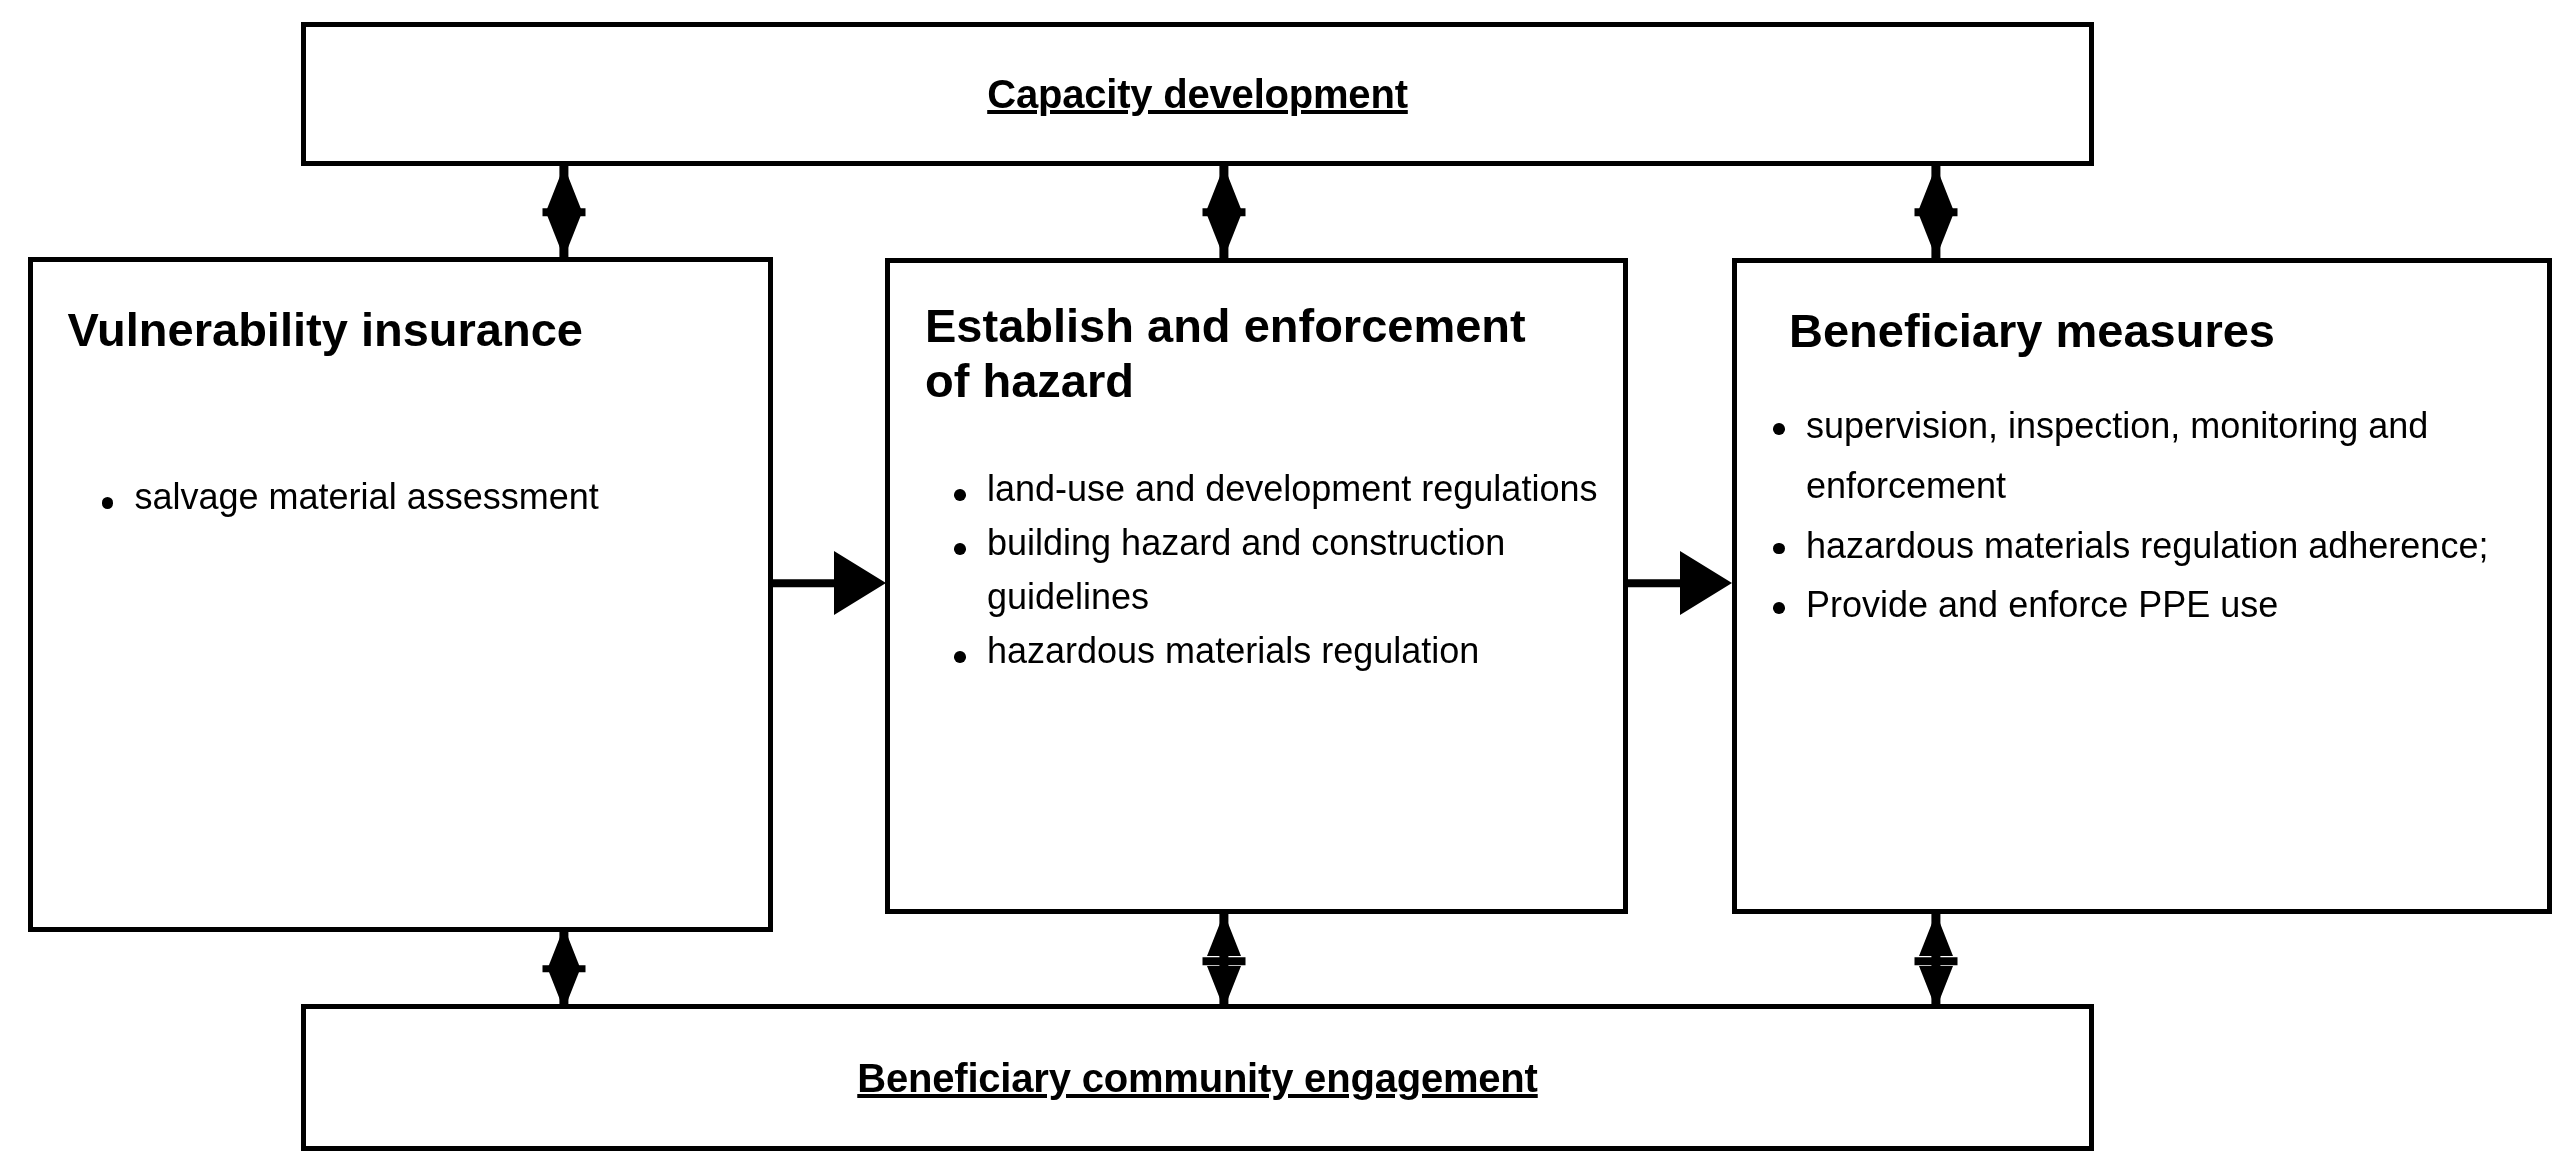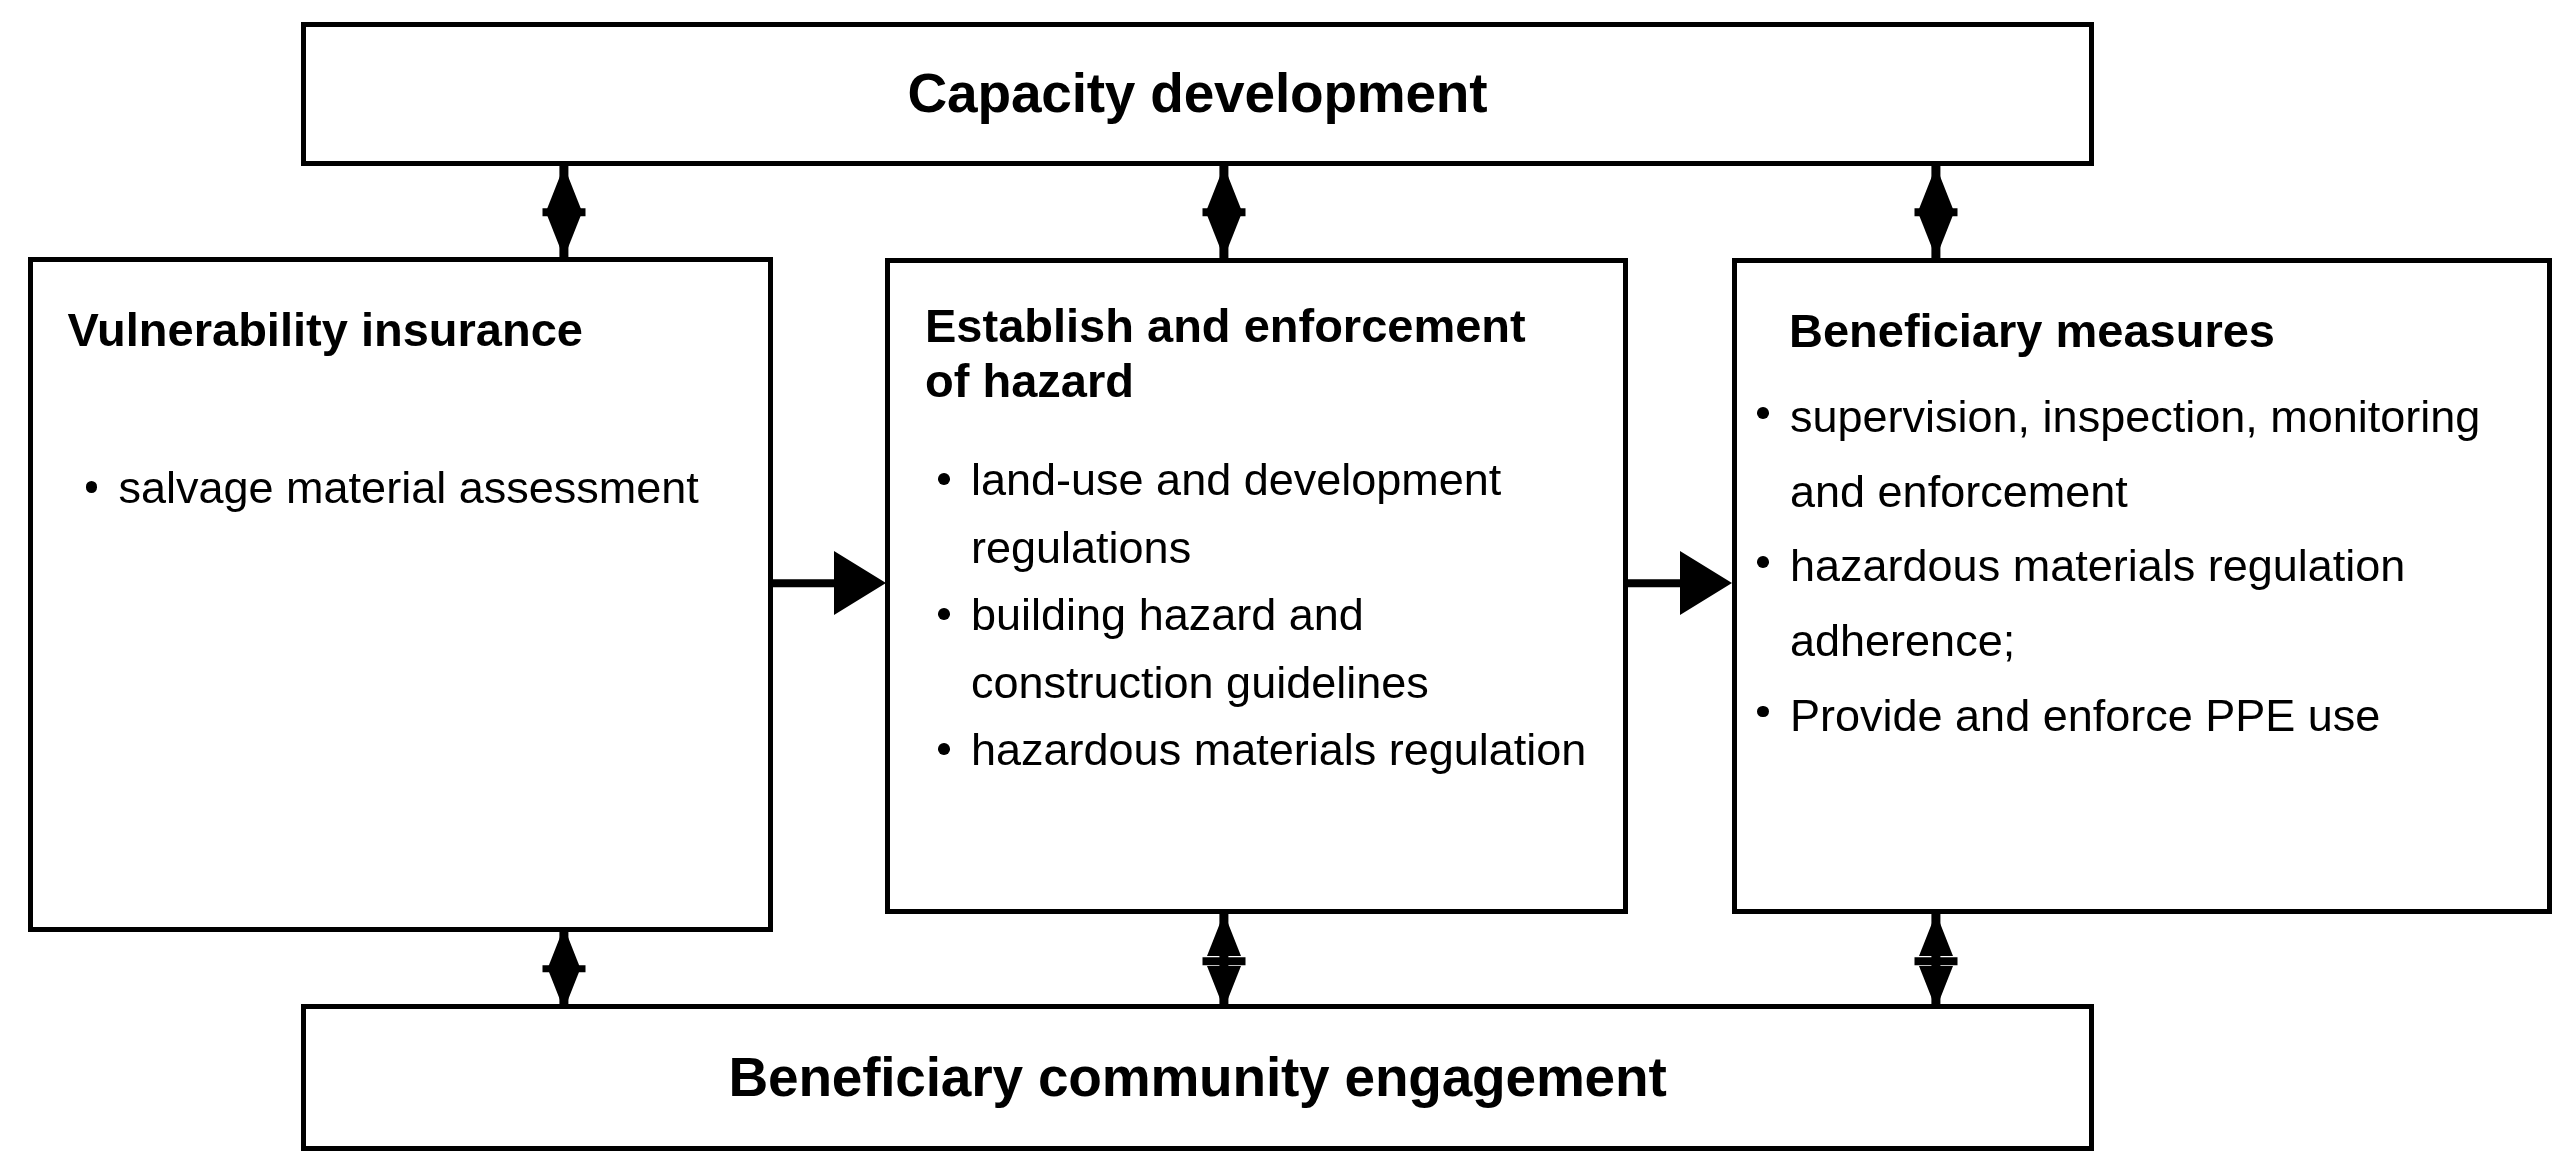--- a/index.html
+++ b/index.html
@@ -25,40 +25,41 @@
     background: #ffffff;
   }
   
   .banner {
     display: flex;
     align-items: center;
     justify-content: center;
   }
   .banner-title {
     font-weight: bold;
-    font-size: 55px;
+    font-size: 40px;
     line-height: 1.15;
     letter-spacing: -0.2px;
     text-align: left;
     color: #000000;
+    text-decoration: underline;
   }
   
   .col-title {
     position: absolute;
     font-weight: bold;
     font-size: 47px;
     line-height: 1.18;
     color: #000000;
   }
   .bullets {
     position: absolute;
-    margin: 0;
+    margin: 16px;
     padding: 0;
     list-style: none;
-    font-size: 45px;
+    font-size: 36px;
     line-height: 1.50;
     color: #000000;
   }
   .bullets li {
     position: relative;
     padding-left: 43px;
     margin: 0 0 0 0;
   }
   .bullets li::before {
     content: "";

